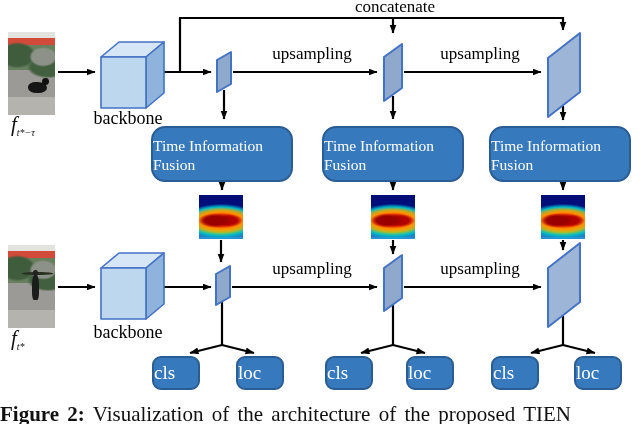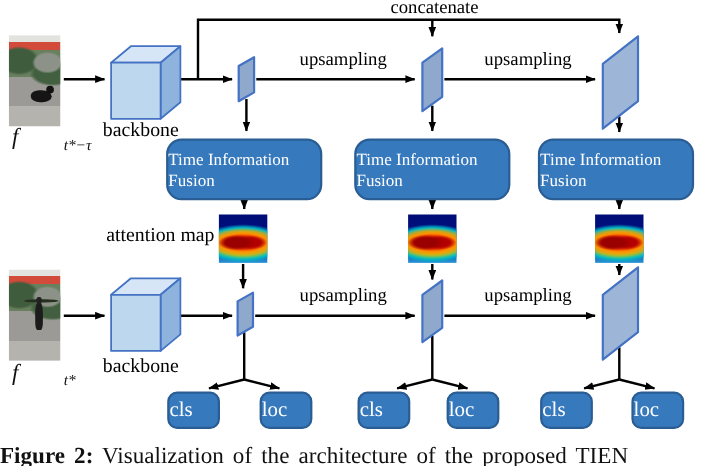--- a/index.html
+++ b/index.html
@@ -6,21 +6,21 @@
   .canvas{
     position:relative;width:640px;height:424px;background:#ffffff;
     overflow:hidden;font-family:"Liberation Serif",serif;color:#111;
   }
   svg.wires{position:absolute;left:0;top:0;width:640px;height:424px;}
 
   
   .lbl{position:absolute;text-align:center;font-size:17px;color:#000;white-space:nowrap;}
   .lbl-lg{font-size:18px;}
   .flabel{position:absolute;font-size:21px;font-style:italic;white-space:nowrap;}
-  .flabel sub{font-size:14px;font-style:italic;margin-left:41px;}
+  .flabel sub{font-size:10px;font-style:italic;}
 
   
   .blk{
     position:absolute;background:#3779bd;border:2px solid #2a5d93;border-radius:12px;
     color:#fff;text-align:left;box-sizing:border-box;
   }
   .tif{width:142px;height:56px;font-size:15.5px;line-height:19px;padding-top:8px;border-radius:14px;}
   .head{width:48px;height:34px;font-size:19px;line-height:30px;border-radius:9px;}
 
   
@@ -160,21 +160,20 @@
   <div class="lbl" style="left:330px;top:-3px;width:130px;">concatenate</div>
 
   <div class="lbl" style="left:262px;top:44px;width:100px;">upsampling</div>
   <div class="lbl" style="left:430px;top:44px;width:100px;">upsampling</div>
   <div class="lbl" style="left:262px;top:259px;width:100px;">upsampling</div>
   <div class="lbl" style="left:430px;top:259px;width:100px;">upsampling</div>
 
   <div class="lbl lbl-lg" style="left:88px;top:108px;width:80px;">backbone</div>
   <div class="lbl lbl-lg" style="left:88px;top:322px;width:80px;">backbone</div>
 
-  <div class="lbl lbl-lg" style="left:80px;top:203px;width:115px;text-align:right;">attention map</div>
 
   <div class="blk tif" style="left:151px;top:126px;">
     <div>Time Information</div>
     <div>Fusion</div>
   </div>
   <div class="blk tif" style="left:322px;top:126px;">
     <div>Time Information</div>
     <div>Fusion</div>
   </div>
   <div class="blk tif" style="left:489px;top:126px;">

